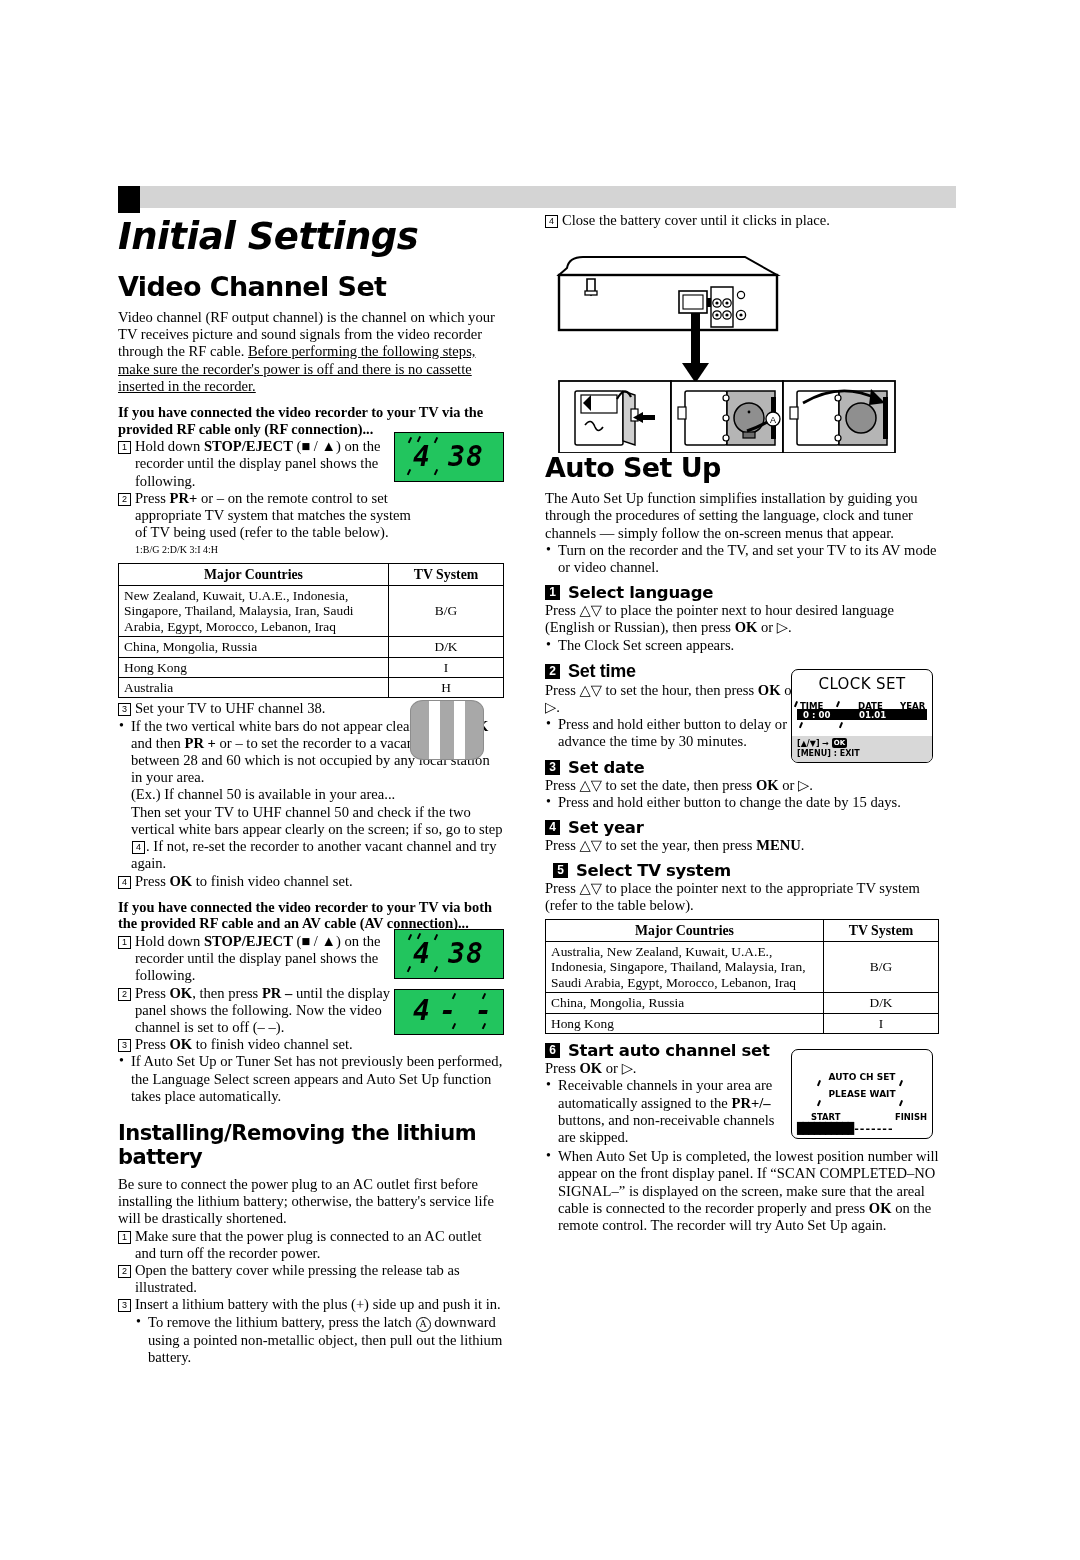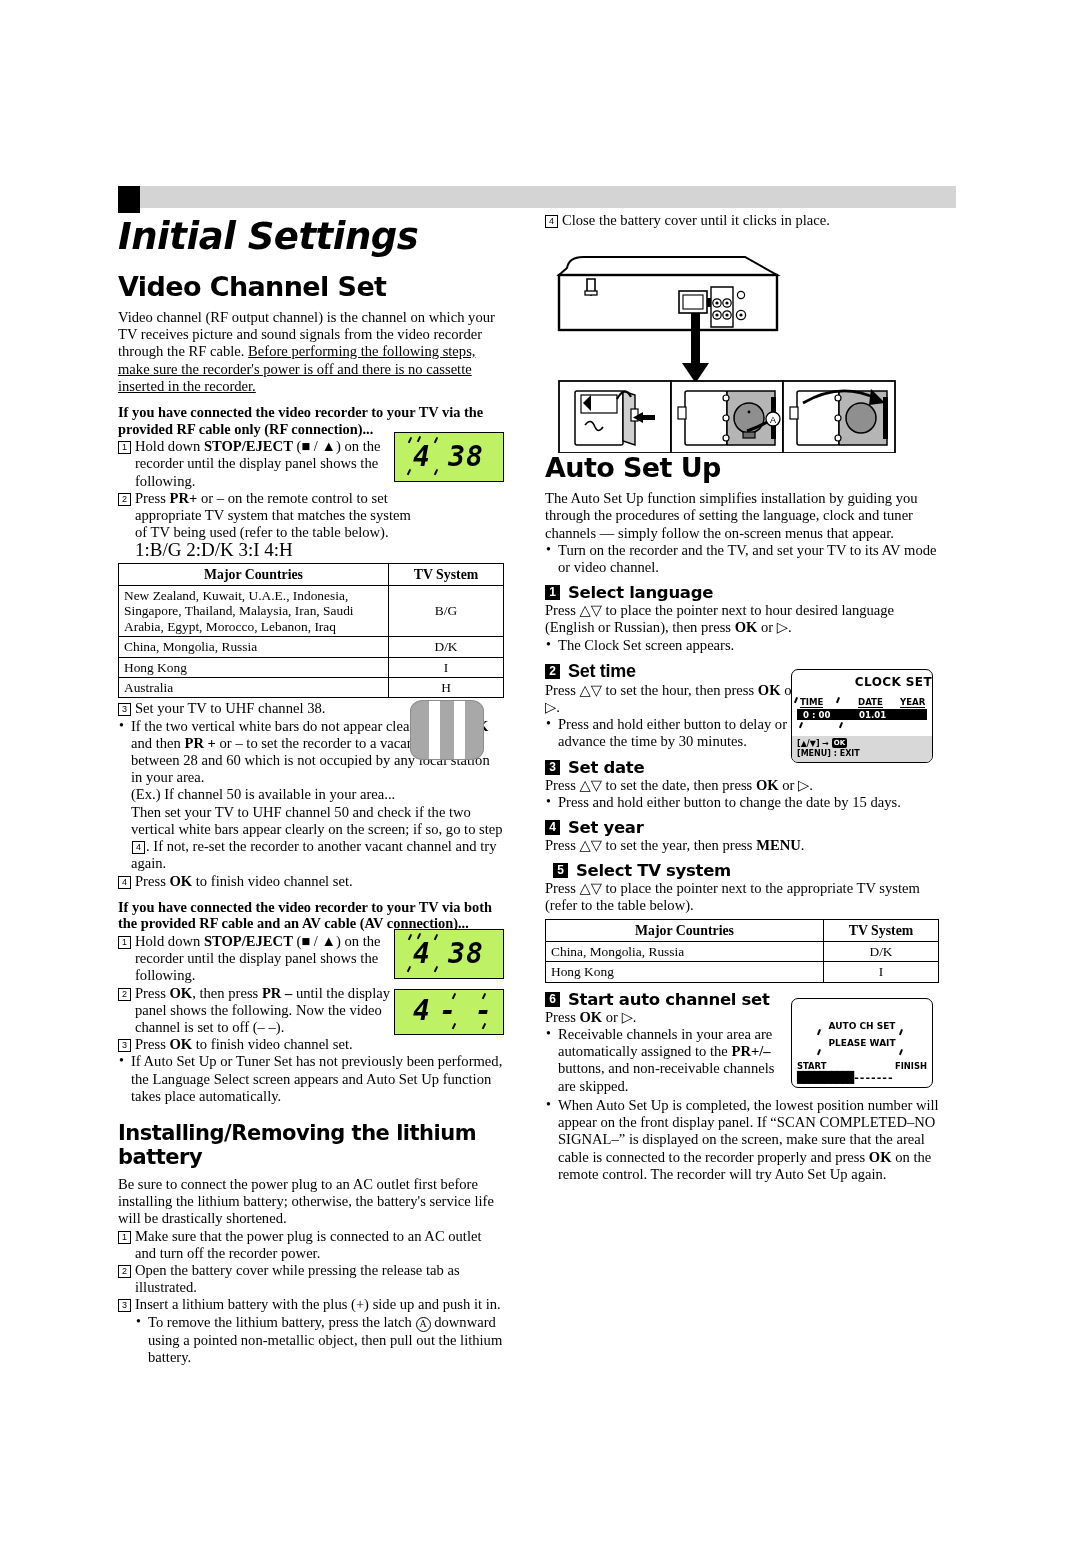--- a/index.html
+++ b/index.html
@@ -136,21 +136,21 @@
     content: "\2022";
     position: absolute;
     left: 1px;
     top: -1px;
     font-size: 14px;
   }
   li.bullet.sub {
     padding-left: 30px;
   }
   li.bullet.sub::before { left: 18px; }
-  .cont { padding-left: 17px; font-size:19px; line-height:17.2px; }
+  .cont { padding-left: 17px; font-size:10px; line-height:17.2px; }
   .cont13 { padding-left: 13px; font-size:14.6px; line-height:17.2px; }
 
   
   table.tvsys {
     border-collapse: collapse;
     width: 100%;
     margin: 4px 0 2px 0;
   }
   table.tvsys td, table.tvsys th {
     border: 1px solid #000;
@@ -167,21 +167,21 @@
   }
   table.tvsys td.sys {
     text-align: center;
     width: 104px;
   }
 
   
   .disp-wrap { position: absolute; }
   .disp {
     border: 1.6px solid #000;
-    background: #bef264;
+    background: #22c55e;
     font-family: "DejaVu Sans Mono", monospace;
     position: relative;
   }
   .disp .segs {
     font-family: "DejaVu Sans Mono", monospace;
     font-weight: bold;
     font-style: italic;
     font-size: 28px;
     letter-spacing: 1px;
     line-height: 34px;
@@ -210,23 +210,23 @@
   
   .osd {
     border: 1.8px solid #000;
     border-radius: 7px;
     background: #fff;
     font-family: "DejaVu Sans", sans-serif;
     position: relative;
     overflow: hidden;
   }
   .osd-title {
-    font-size: 12px;
-    font-weight: bold;
-    text-align: right;
+    font-size: 15px;
+    font-weight: normal;
+    text-align: center;
     letter-spacing: .4px;
     margin-top: 5px;
   }
   .osd-row {
     position: relative;
     margin-top: 8px;
     font-size: 8.6px;
     font-weight: bold;
     height: 10px;
   }
@@ -585,20 +585,24 @@
     </div>
     <p class="body">Press △▽ to place the pointer next to the appropriate TV system (refer to the table below).</p>
 
     <table class="tvsys">
       <tbody>
           <tr>
         <th>Major Countries</th>
         <th class="sys">TV System</th>
       </tr>
       <tr>
+        <td>Australia, New Zealand, Kuwait, U.A.E., Indonesia, Singapore, Thailand, Malaysia, Iran, Saudi Arabia, Egypt, Morocco, Lebanon, Iraq</td>
+        <td class="sys">B/G</td>
+      </tr>
+      <tr>
         <td>China, Mongolia, Russia</td>
         <td class="sys">D/K</td>
       </tr>
       <tr>
         <td>Hong Kong</td>
         <td class="sys">I</td>
       </tr>
     </tbody>
       </table>
 
@@ -616,21 +620,21 @@
 
       <div class="osd" style="position:absolute;left:246px;top:8px;width:140px;height:88px;">
         <div class="osd-center" style="margin-top:22px;">AUTO CH SET</div>
         <div class="osd-center" style="margin-top:7px;position:relative;">
           <span>PLEASE WAIT</span>
           <span class="blinkmark" style="left:26px;top:-9px;"></span>
           <span class="blinkmark" style="left:108px;top:-9px;"></span>
           <span class="blinkmark" style="left:26px;top:11px;"></span>
           <span class="blinkmark" style="left:108px;top:11px;"></span>
         </div>
-        <div style="position:absolute;left:5px;right:5px;bottom:16px;">
+        <div style="position:absolute;left:19px;right:5px;bottom:16px;">
           <span class="sf-label" style="float:left;">START</span>
           <span class="sf-label" style="float:right;">FINISH</span>
         </div>
         <div class="progress" style="position:absolute;left:5px;bottom:3px;"><span>██████████</span><span>-------</span></div>
       </div>
     </div>
 
     <ul class="bullets" style="margin-top:2px;">
       <li class="bullet"><span>When Auto Set Up is completed, the lowest position number will appear on the front display panel. If “SCAN COMPLETED–NO SIGNAL–” is displayed on the screen, make sure that the areal cable is connected to the recorder properly and press </span><b>OK</b><span> on the remote control. The recorder will try Auto Set Up again.</span></li>
     </ul>

